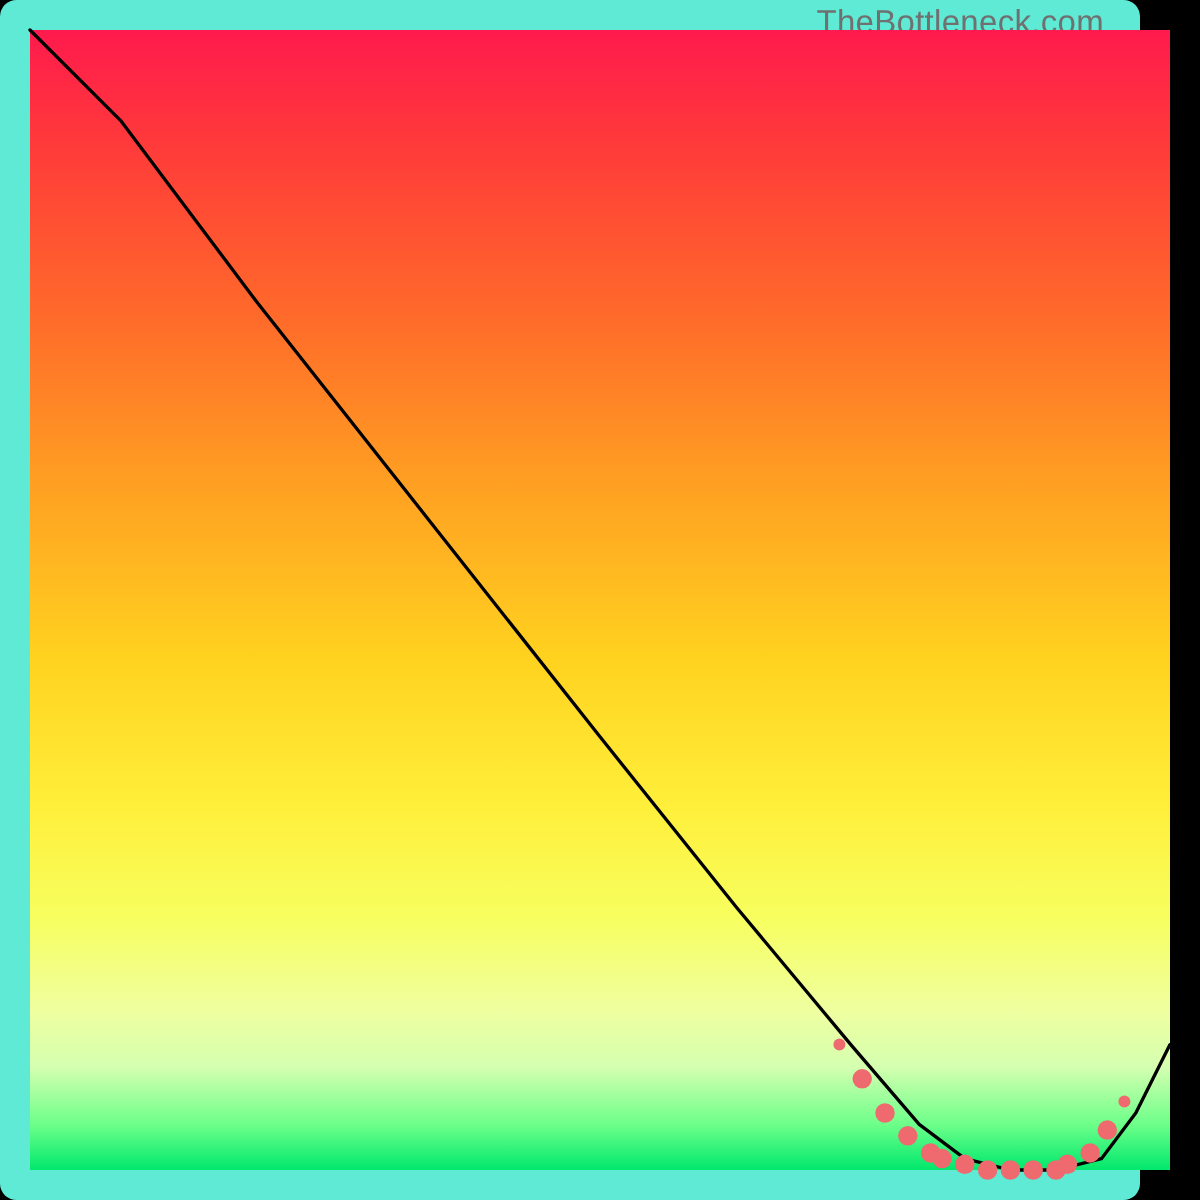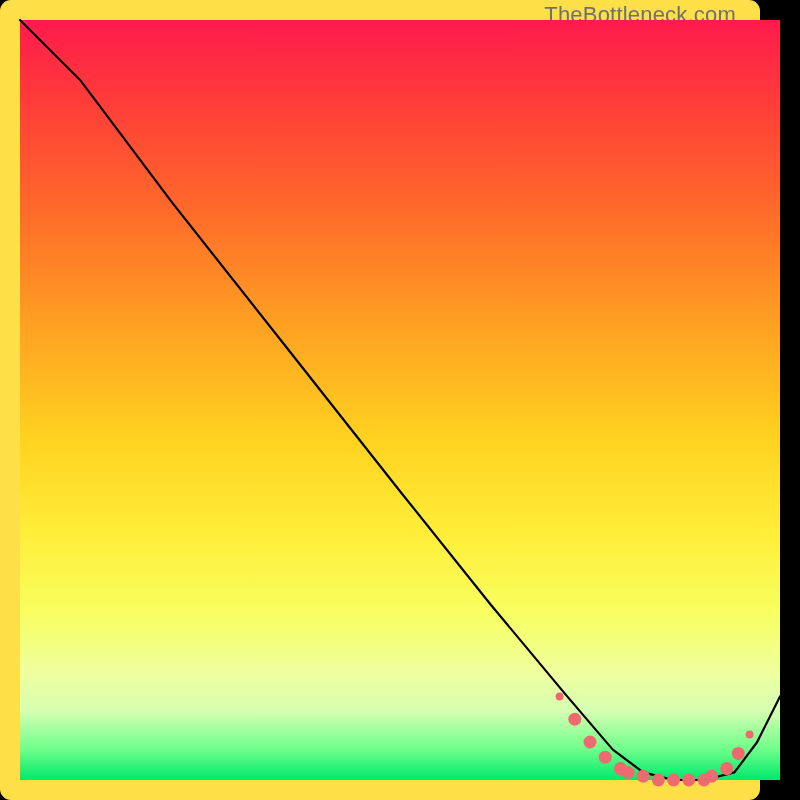--- a/index.html
+++ b/index.html
@@ -8,21 +8,21 @@
     width: 800px;
     height: 800px;
     background: #000;
     overflow: hidden;
     font-family: Arial, Helvetica, sans-serif;
   }
   .frame {
     position: relative;
     width: 760px;
     height: 800px;
-    background: #fde047;
+    background: #5eead4;
     border-radius: 11px;
   }
   .plot {
     position: absolute;
     left: 20px;
     top: 20px;
     width: 760px;
     height: 760px;
     
     background: linear-gradient(

